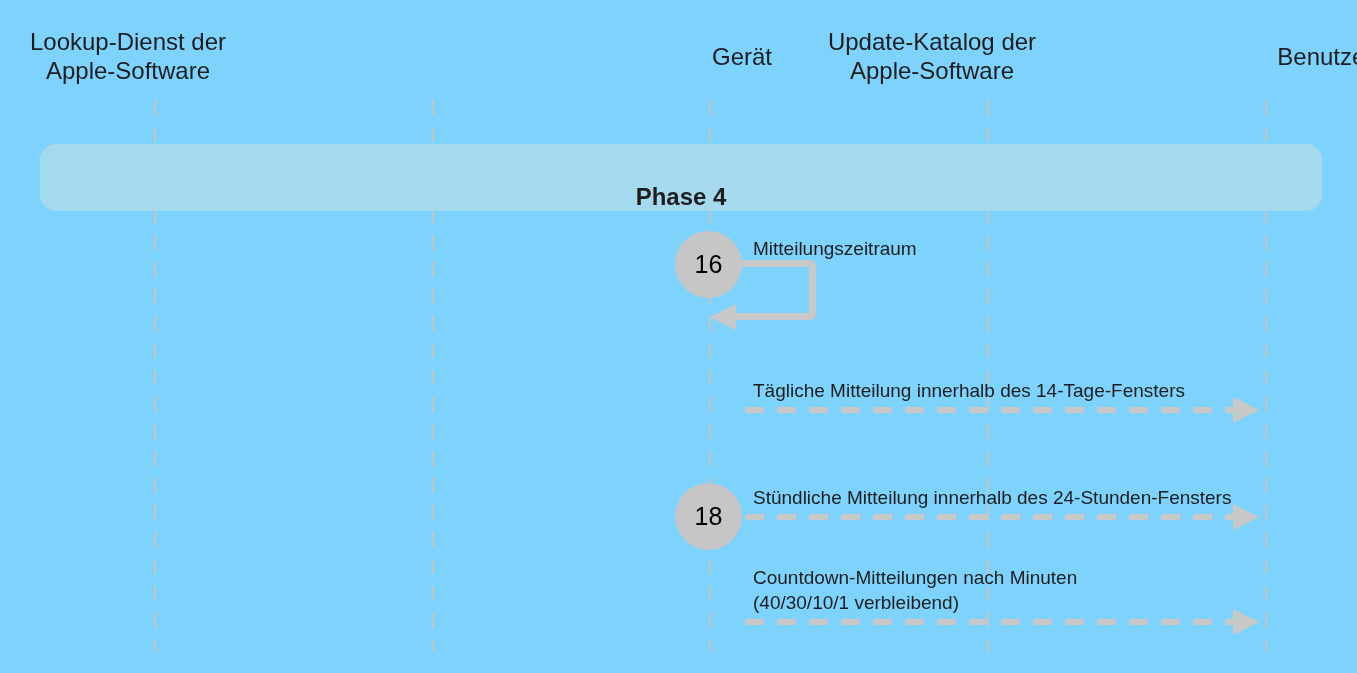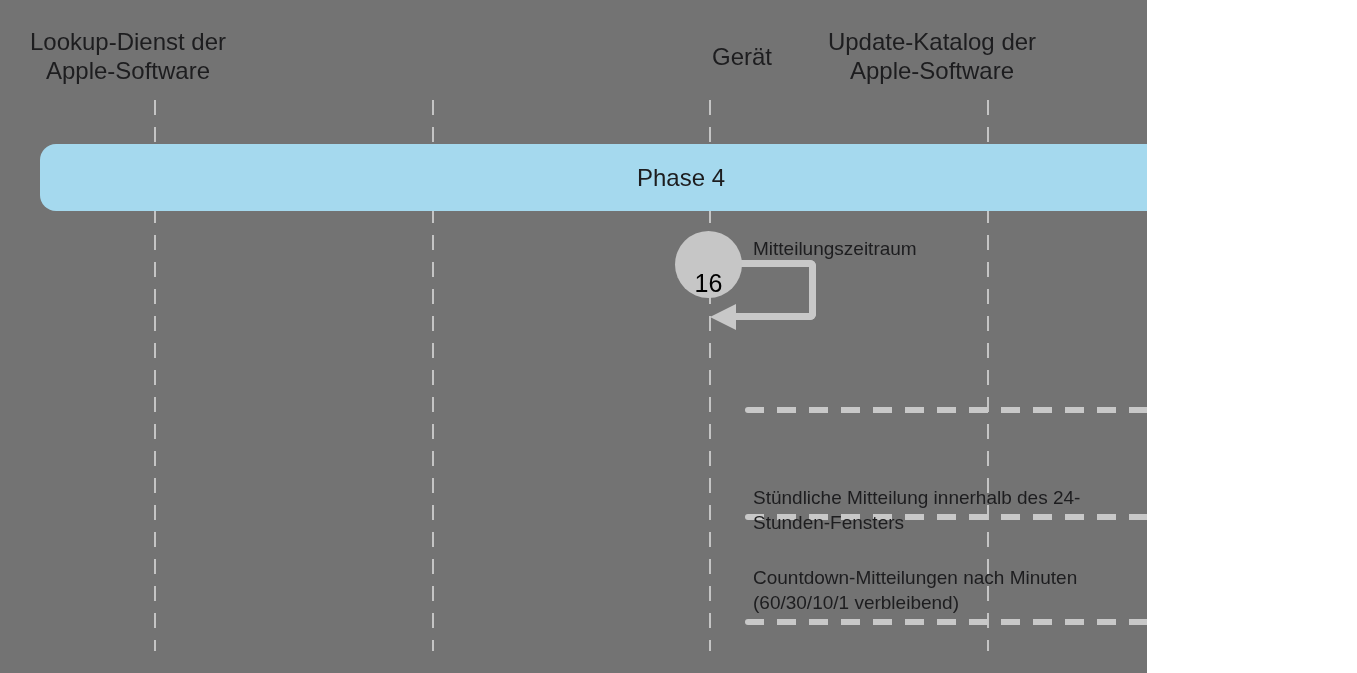--- a/index.html
+++ b/index.html
@@ -7,22 +7,22 @@
     --shape-gray:#c6c6c6;
     --line-gray:#c8c8c8;
     --lifeline-gray:#c4c4c4;
     --text:#1d1d1f;
   }
   *{margin:0;padding:0;box-sizing:border-box;}
   html,body{background:#fff;}
   body{font-family:"Liberation Sans",sans-serif;color:var(--text);}
   .canvas{
     position:relative;
-    width:1147px;height:673px;
-    background:#737373;
+    width:1357px;height:673px;
+    background:#7dd3fc;
     overflow:hidden;
   }
   .col-header{
     position:absolute;
     transform:translateX(-50%);
     text-align:center;
     font-size:24px;
     line-height:29px;
     white-space:pre-line;
     color:var(--text);
@@ -34,34 +34,35 @@
     width:2px;height:551px;
     background:repeating-linear-gradient(to bottom,var(--lifeline-gray) 0 15px,transparent 15px 27px);
     z-index:0;
   }
   .phase-banner{
     position:absolute;
     left:40px;top:144px;
     width:1282px;height:67px;
     background:var(--phase-banner);
     border-radius:16px;
-    display:flex;align-items:center;justify-content:center;
+    display:flex;align-items:flex-end;justify-content:center;
     z-index:2;
+    font-weight:bold;
   }
   .phase-banner span{
     font-size:24px;
     color:var(--text);
   }
   .step-circle{
     position:absolute;
     left:675px;
     width:67px;height:67px;
     border-radius:50%;
     background:var(--shape-gray);
-    display:flex;align-items:flex-end;justify-content:center;
+    display:flex;align-items:center;justify-content:center;
     font-size:25px;
     color:#000;
     z-index:3;
   }
   .step-label{
     position:absolute;
     left:753px;
     font-size:19px;
     line-height:25px;
     white-space:pre-line;
@@ -128,23 +129,27 @@
 
   <div class="self-loop"></div>
   <div class="arrowhead-left"></div>
   <div class="step-circle" style="top:231px">
     <span>16</span>
   </div>
   <div class="step-label" style="top:236px">Mitteilungszeitraum</div>
 
   <div class="dash-line" style="top:407px"></div>
   <div class="arrowhead-right" style="top:397px"></div>
+  <div class="step-label" style="top:378px">Tägliche Mitteilung innerhalb des 14-Tage-Fensters</div>
 
   <div class="dash-line" style="top:514px"></div>
   <div class="arrowhead-right" style="top:504px"></div>
+  <div class="step-circle" style="top:483px">
+    <span>18</span>
+  </div>
   <div class="step-label" style="top:485px">Stündliche Mitteilung innerhalb des 24-Stunden-Fensters</div>
 
   <div class="dash-line" style="top:619px"></div>
   <div class="arrowhead-right" style="top:609px"></div>
   <div class="step-label" style="top:565px">Countdown-Mitteilungen nach Minuten
-(60/30/10/1 verbleibend)</div>
+(40/30/10/1 verbleibend)</div>
 
 </div>
 
 </body></html>

